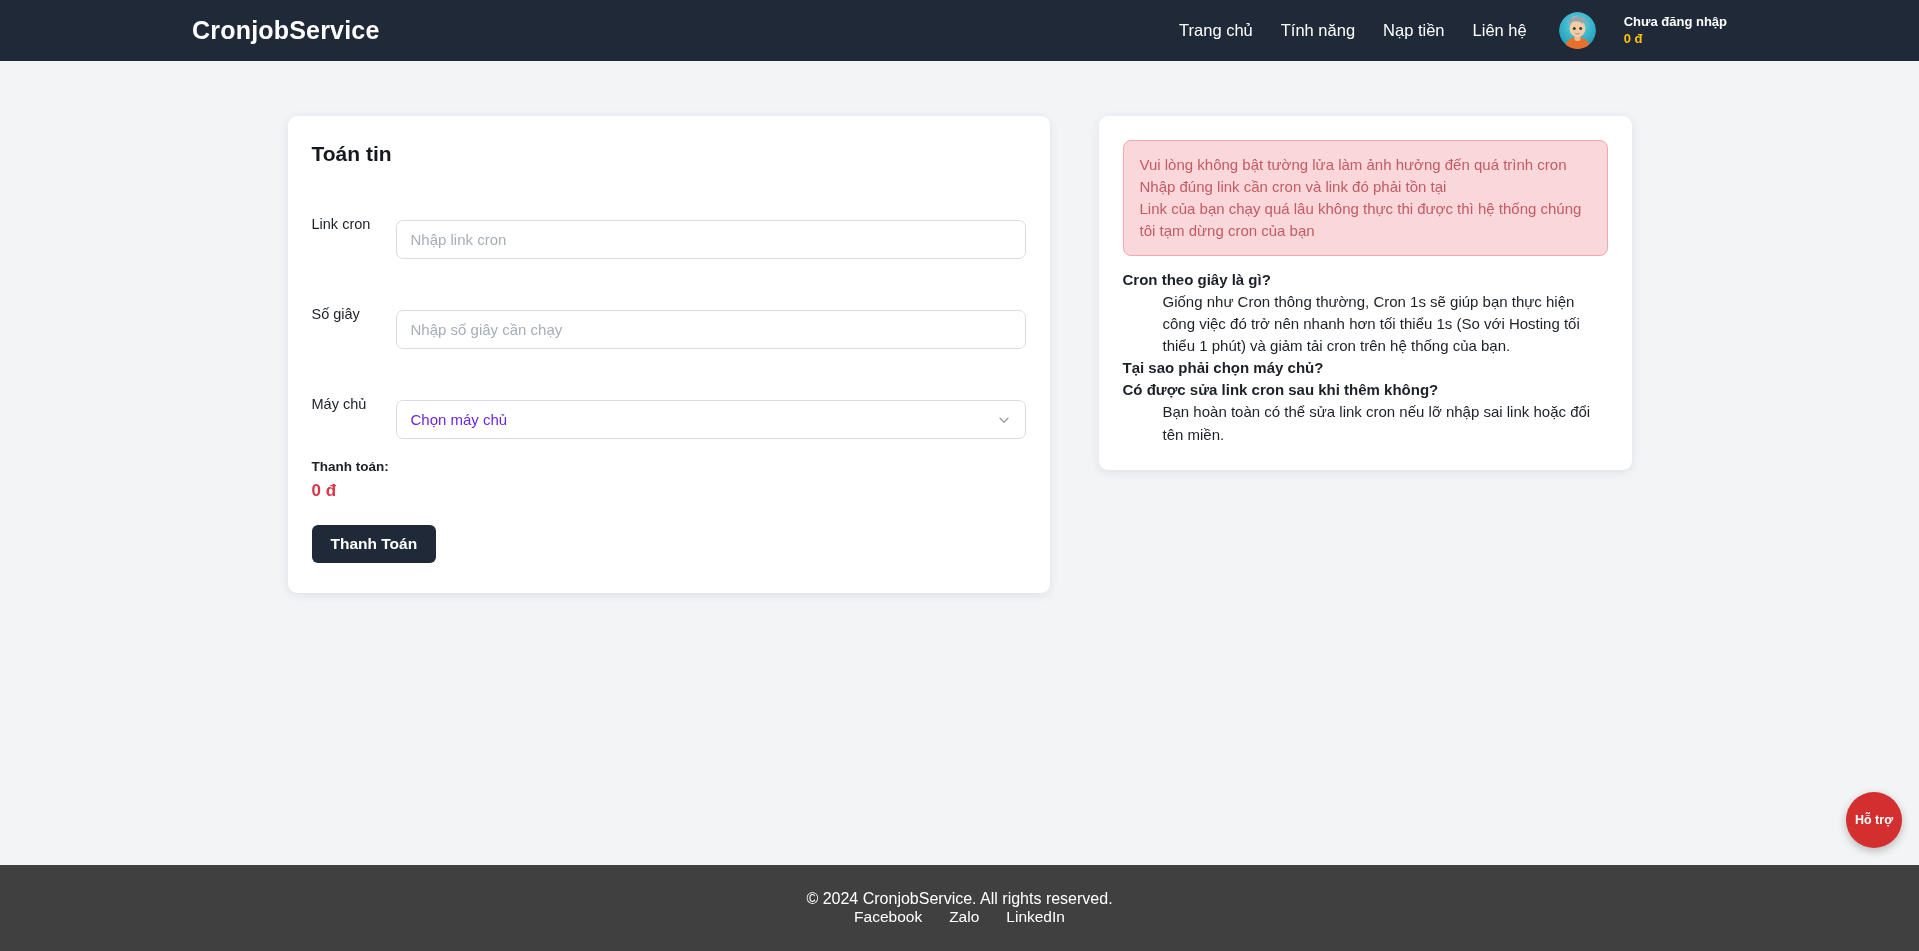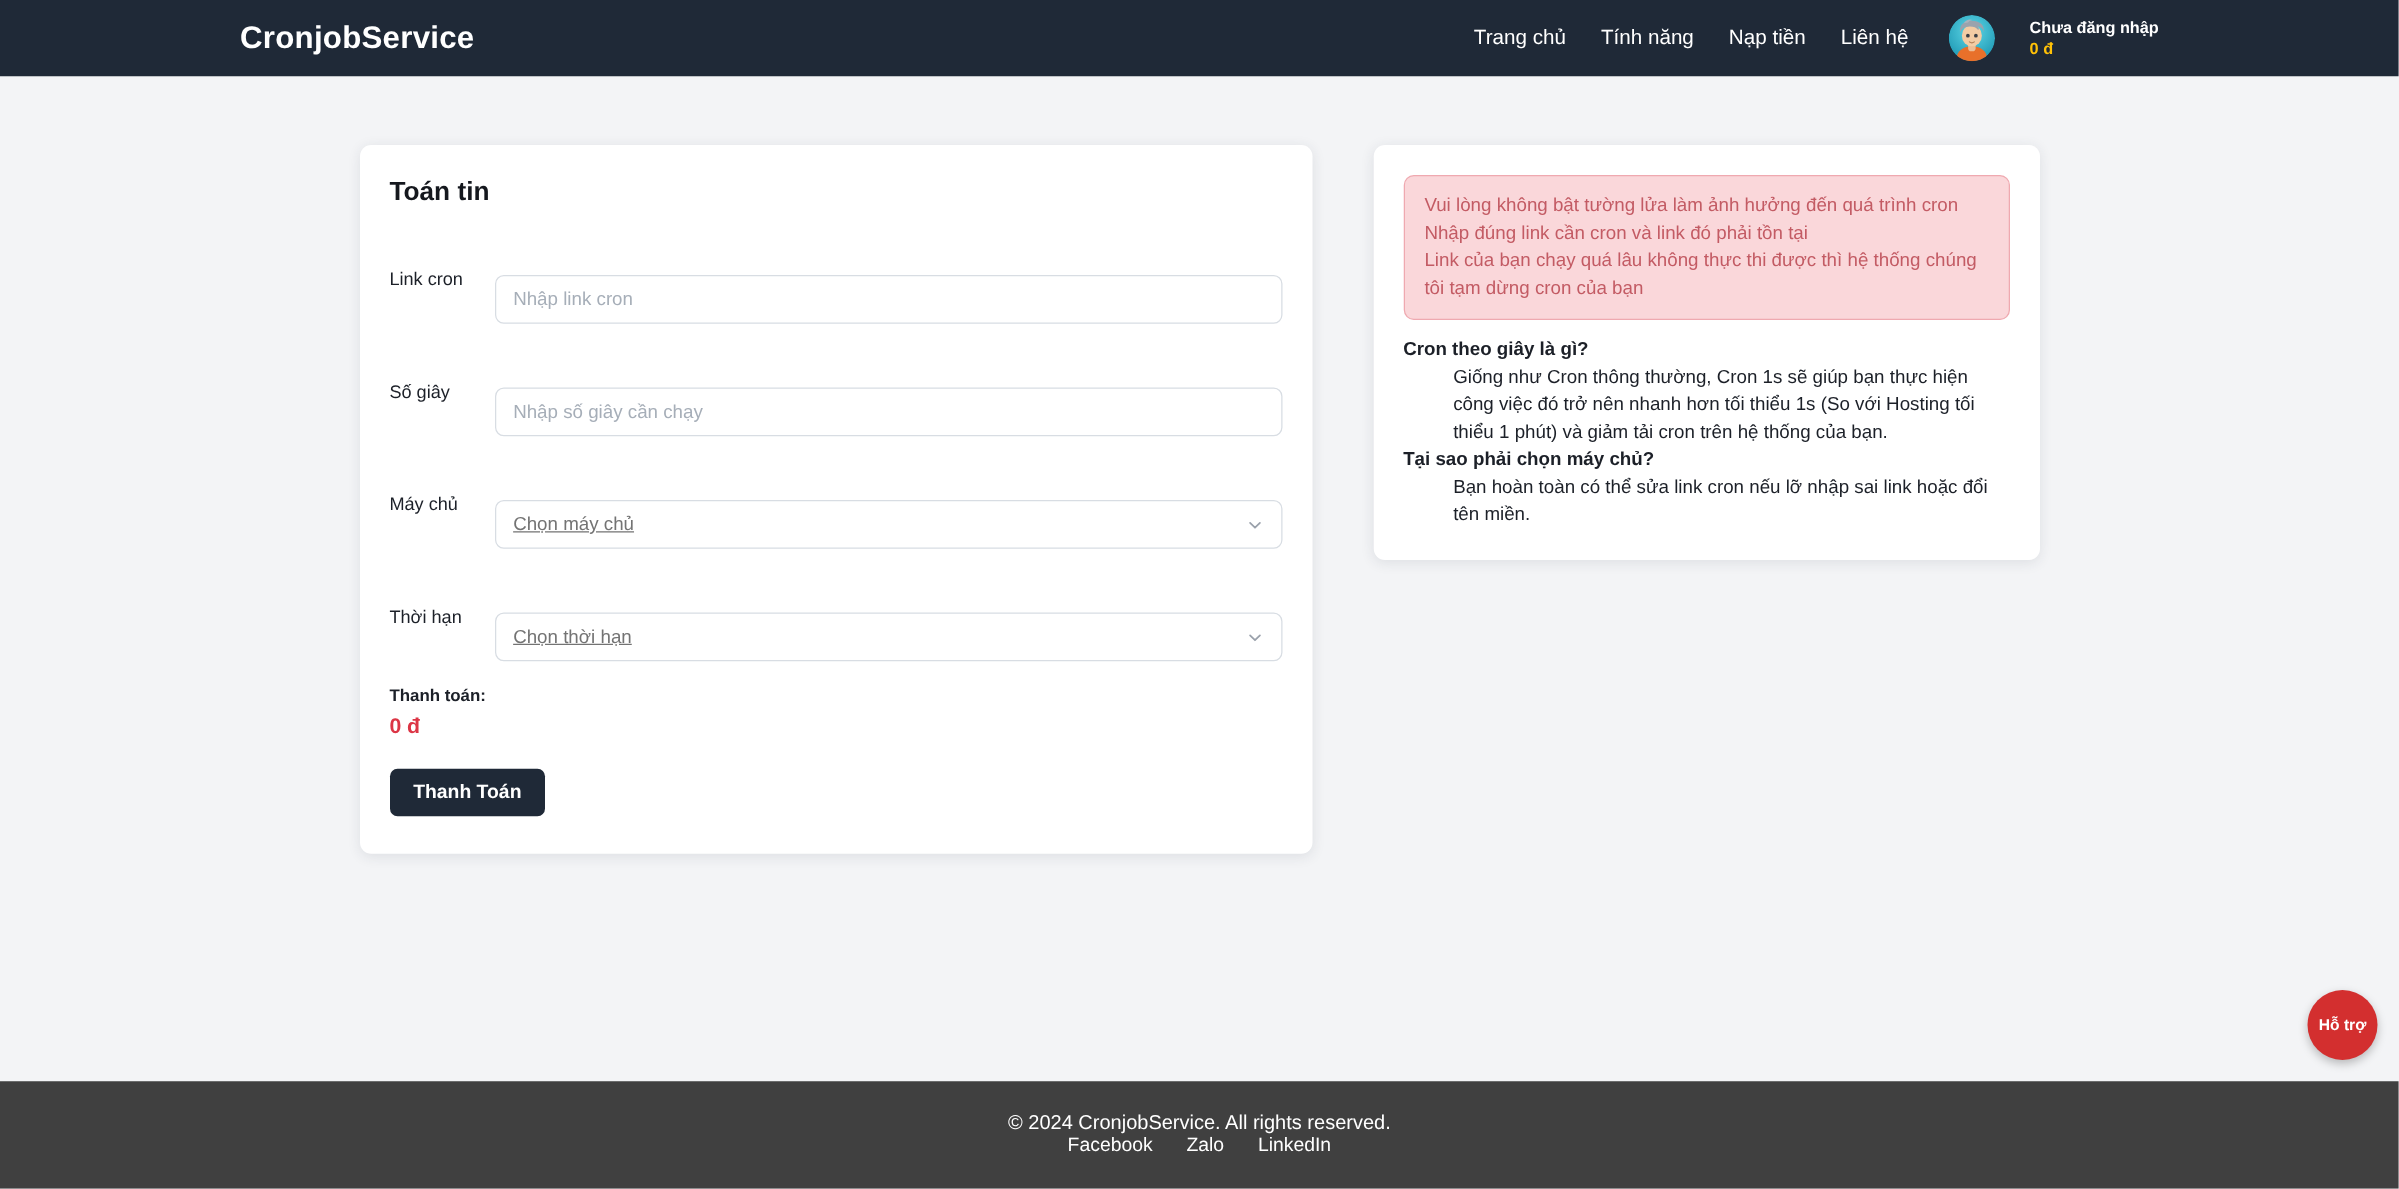--- a/index.html
+++ b/index.html
@@ -45,21 +45,21 @@
   .form-label { width:68px; margin-right:16px; font-size:14.5px; color:#1c2028; flex:0 0 auto; }
   .control { position:relative; flex:1 1 auto;margin-top:32px; }
   .text-input, .select-box {
     width:100%; height:39px; border:1px solid #d8dde3; border-radius:7px;
     background:#fff; padding:0 14px; font-size:15px; color:#495057;
     font-family:"Liberation Sans","DejaVu Sans",sans-serif;
     display:flex; align-items:center; outline:none;
   }
   .text-input::placeholder { color:#a6aeb8; }
   .select-box { cursor:pointer; justify-content:space-between; }
-  .select-placeholder { color:#737373;text-decoration:underline; }
+  .select-placeholder { color:#6d28d9; }
   .chevron { width:14px; height:14px; color:#9aa1ab; flex:0 0 auto; }
 
   .payment { margin-top:20px; }
   .payment-label { font-size:13.5px; font-weight:bold; color:#1c2028; }
   .payment-amount { font-size:17px; font-weight:bold; color:#dc3545; margin-top:7px; }
   .submit-btn {
     margin-top:24px; background:#1f2937; color:#fff; border:none; cursor:pointer;
     font-family:"Liberation Sans","DejaVu Sans",sans-serif;
     font-size:15.5px; font-weight:bold; padding:10px 19px; border-radius:6px;
   }
@@ -159,50 +159,40 @@
         <div class="control">
           <div class="select-box">
             <span class="select-placeholder">Chọn máy chủ</span>
             <svg class="chevron" viewBox="0 0 16 16" fill="none">
               <path d="M3.5 6 L8 10.5 L12.5 6" stroke="currentColor" stroke-width="1.6" stroke-linecap="round" stroke-linejoin="round"></path>
             </svg>
           </div>
         </div>
       </div>
 
-      <div class="form-row">
-        <label class="form-label">Thời hạn</label>
-        <div class="control">
-          <div class="select-box">
-            <span class="select-placeholder">Chọn thời hạn</span>
-            <svg class="chevron" viewBox="0 0 16 16" fill="none">
-              <path d="M3.5 6 L8 10.5 L12.5 6" stroke="currentColor" stroke-width="1.6" stroke-linecap="round" stroke-linejoin="round"></path>
-            </svg>
-          </div>
-        </div>
-      </div>
 
       <div class="payment">
         <div class="payment-label">Thanh toán:</div>
         <div class="payment-amount">0 đ</div>
       </div>
 
       <button class="submit-btn">Thanh Toán</button>
     </section>
 
     <section class="card card-info">
       <div class="alert">
         <div class="alert-line">Vui lòng không bật tường lửa làm ảnh hưởng đến quá trình cron</div>
         <div class="alert-line">Nhập đúng link cần cron và link đó phải tồn tại</div>
         <div class="alert-line">Link của bạn chạy quá lâu không thực thi được thì hệ thống chúng tôi tạm dừng cron của bạn</div>
       </div>
       <div class="faq">
         <div class="faq-q">Cron theo giây là gì?</div>
         <div class="faq-a">Giống như Cron thông thường, Cron 1s sẽ giúp bạn thực hiện công việc đó trở nên nhanh hơn tối thiểu 1s (So với Hosting tối thiểu 1 phút) và giảm tải cron trên hệ thống của bạn.</div>
         <div class="faq-q">Tại sao phải chọn máy chủ?</div>
+        <div class="faq-q">Có được sửa link cron sau khi thêm không?</div>
         <div class="faq-a">Bạn hoàn toàn có thể sửa link cron nếu lỡ nhập sai link hoặc đổi tên miền.</div>
       </div>
     </section>
 
   </div>
 </main>
 
 <button class="support-btn">Hỗ trợ</button>
 
 <footer class="footer">

